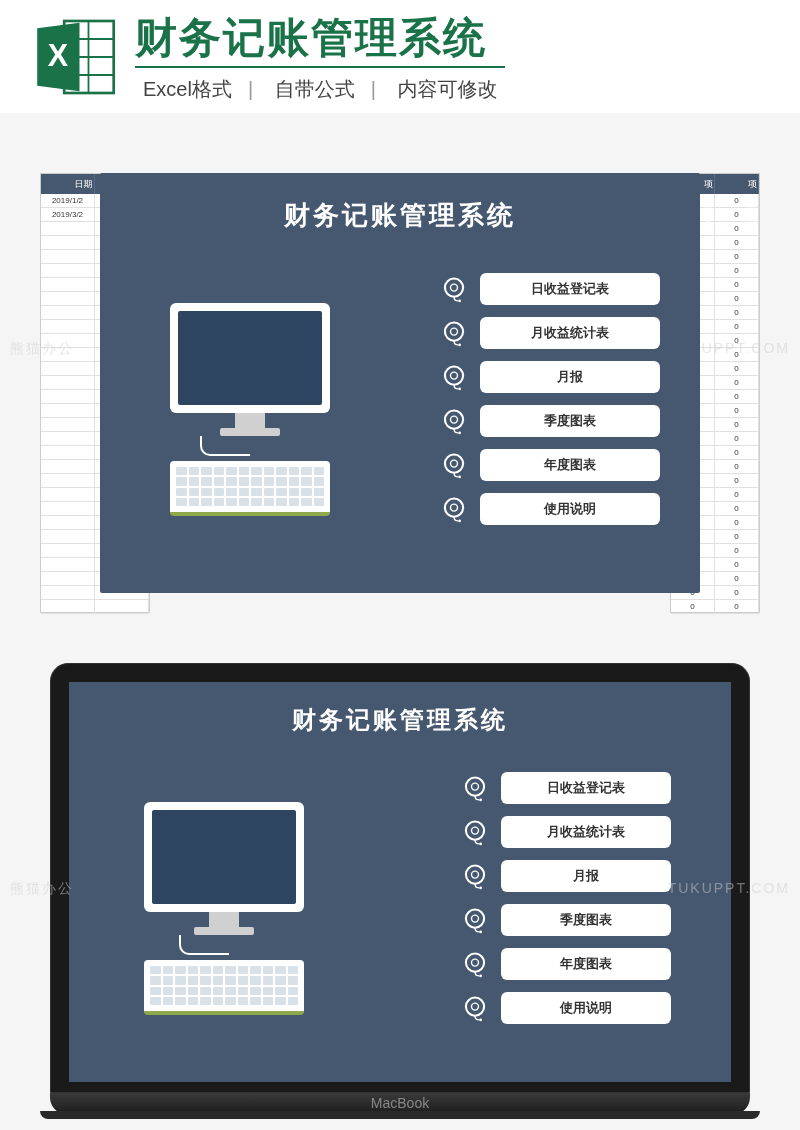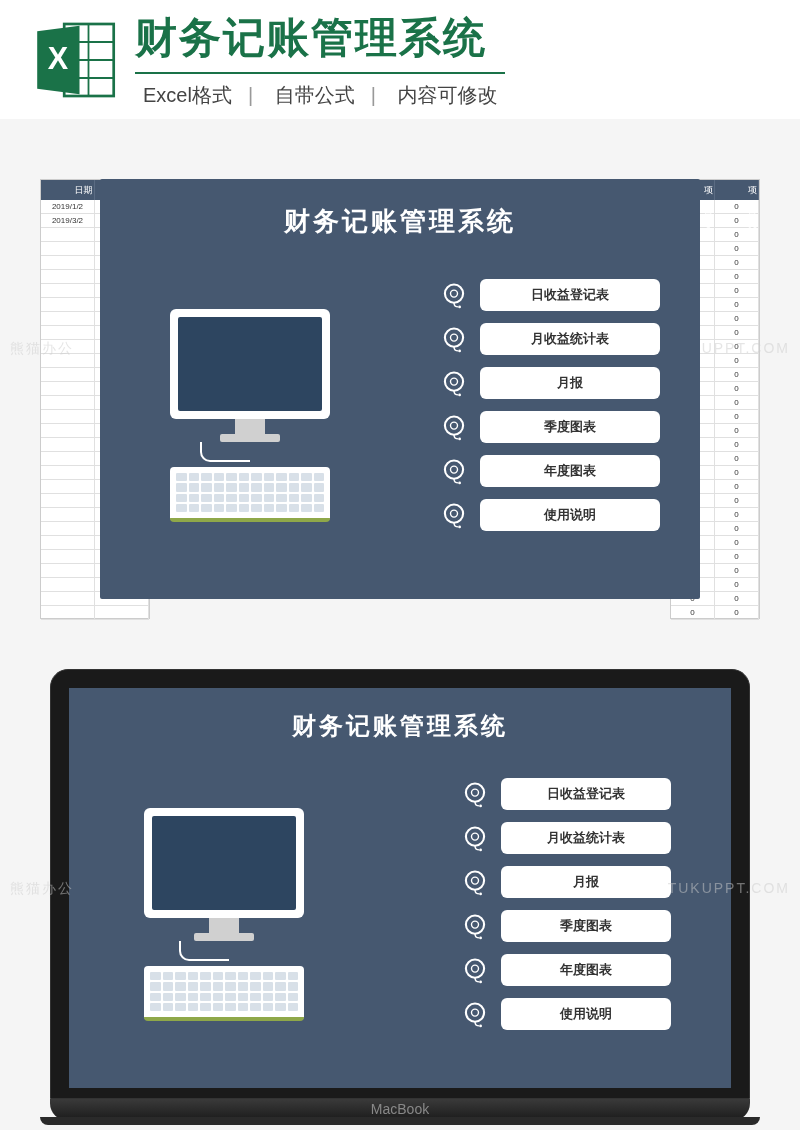--- a/index.html
+++ b/index.html
@@ -3,21 +3,21 @@
 <meta charset="utf-8">
 <style>
   * { margin: 0; padding: 0; box-sizing: border-box; }
   body { width: 800px; height: 1130px; background: #f5f5f5; font-family: "Microsoft YaHei", sans-serif; position: relative; }
   
   .header { display: flex; align-items: center; padding: 10px 30px; background: #fff; }
   .excel-logo { width: 90px; height: 90px; position: relative; margin-right: 15px; }
   .excel-logo svg { width: 100%; height: 100%; }
   .header-text { flex: 1; }
   .main-title { font-size: 42px; font-weight: bold; color: #1a7248; letter-spacing: 2px; }
-  .subtitle { font-size: 20px; color: #444; margin-top: 6px; border-top: 2px solid #1a7248; padding-top: 8px; display: inline-block; }
+  .subtitle { font-size: 20px; color: #444; border-top: 2px solid #1a7248; padding-top: 8px; display: inline-block; }
   .subtitle span { padding: 0 8px; }
   .subtitle .sep { color: #999; }
   
   .preview-area { padding: 30px 40px; position: relative; }
   
   .spreadsheet { position: absolute; top: 60px; width: 720px; left: 40px; height: 440px; }
   .sheet-left, .sheet-right { position: absolute; top: 0; height: 440px; background: #fff; border: 1px solid #ccc; }
   .sheet-left { left: 0; width: 110px; }
   .sheet-right { right: 0; width: 90px; }
   .sheet-header { background: #465870; color: #fff; font-size: 9px; display: flex; height: 20px; }

